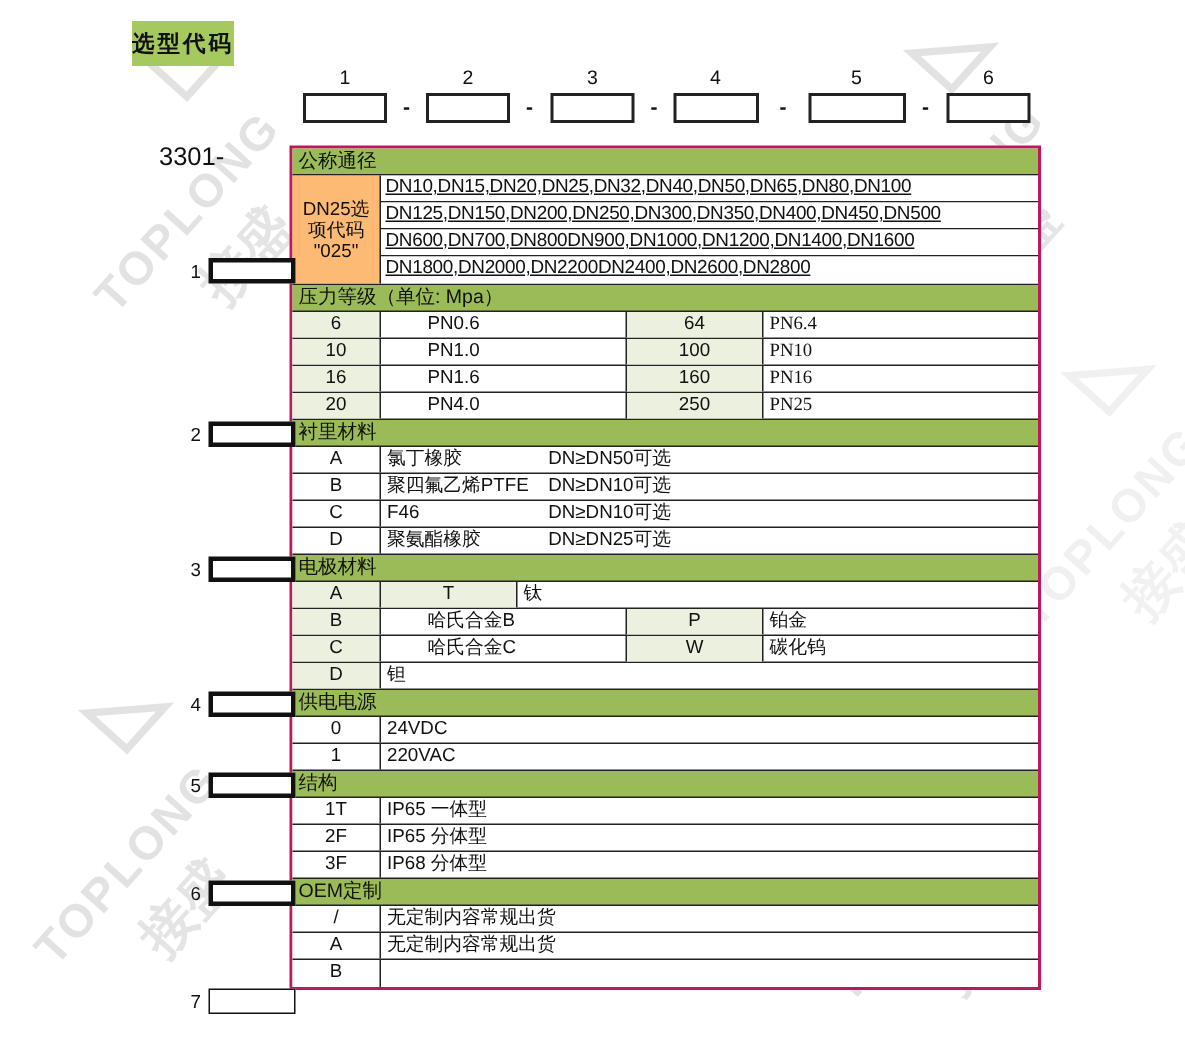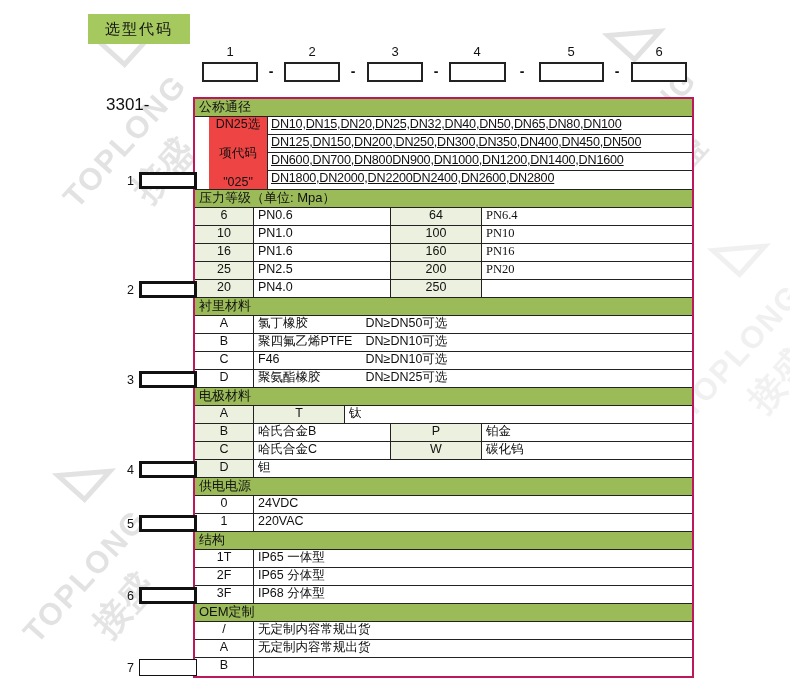--- a/index.html
+++ b/index.html
@@ -2,49 +2,49 @@
 <html><head>
 <meta charset="utf-8">
 <style>
   html,body{margin:0;padding:0;background:#fff;}
   .stage{position:relative;width:790px;height:693px;background:#ffffff;overflow:hidden;
          font-family:"Liberation Sans","DejaVu Sans",sans-serif;color:#111;}
   
   .wm{position:absolute;width:230px;height:230px;z-index:0;opacity:.5;pointer-events:none;}
   .wm.faint{opacity:.25;}
   
-  .titlebox{position:absolute;left:88px;top:14px;width:102px;height:30px;background:#a6c95f;
-            display:flex;align-items:center;justify-content:center;font-weight:normal;
+  .titlebox{position:absolute;left:88px;top:14px;width:68px;height:30px;background:#a6c95f;
+            display:flex;align-items:center;justify-content:center;font-weight:bold;
             font-size:15px;letter-spacing:2px;z-index:2;}
   .model{position:absolute;left:106px;top:63px;height:20px;line-height:20px;font-size:17px;z-index:2;margin-top:32px;}
   .codebox{position:absolute;top:62px;height:20px;background:#fff;border:2px solid #222;
            box-sizing:border-box;z-index:2;}
   .boxnum{position:absolute;top:44px;width:20px;height:16px;font-size:13px;text-align:center;z-index:2;}
   .dash{position:absolute;top:62px;width:12px;height:20px;line-height:19px;text-align:center;
         font-weight:bold;font-size:14px;z-index:2;}
   
   .table{position:absolute;left:193px;top:97px;width:497px;border:2px solid #be185d;
          background:#fff;z-index:2;}
   .sec-header{height:18px;background:#9bbb59;border-bottom:1.5px solid #222;box-sizing:border-box;
               font-size:13px;line-height:16px;padding-left:4px;color:#111;}
   .row{display:flex;height:18px;border-bottom:1.5px solid #222;box-sizing:border-box;
        font-size:12.5px;line-height:15.5px;background:#fff;}
   .c{box-sizing:border-box;height:100%;overflow:hidden;white-space:nowrap;}
   .code{width:59px;border-right:1.5px solid #222;text-align:center;}
   .green{background:#ebf1de;}
-  .d1{width:137px;border-right:1.5px solid #222;padding-left:4px;}
+  .d1{width:137px;border-right:1.5px solid #222;padding-left:4px;margin-left:27px;}
   .code2{width:91px;border-right:1.5px solid #222;text-align:center;}
   .d2{flex:1;padding-left:4px;font-family:Liberation Serif, serif;}
   .dfull{flex:1;padding-left:4px;}
   .mat{display:inline-block;width:104px;}
   
   .sec1{display:flex;border-bottom:1.5px solid #222;}
   .side{width:59px;border-right:1.5px solid #222;box-sizing:border-box;display:flex;
-        flex-direction:column;align-items:center;justify-content:space-between;
-        font-size:12.5px;line-height:14px;background:#ef4444;margin-left:14px;}
+        flex-direction:column;align-items:center;justify-content:center;
+        font-size:12.5px;line-height:14px;background:#fdba74;}
   .sec1rows{flex:1;text-decoration:underline;}
   .rowfull{height:18px;border-bottom:1.5px solid #222;box-sizing:border-box;font-size:12.6px;
            line-height:15.5px;padding-left:3px;letter-spacing:-0.2px;white-space:nowrap;background:#fff;}
   .sec1rows .rowfull:last-child{border-bottom:none;}
   
   .bracket{position:absolute;left:139px;width:58px;height:17px;background:#fff;
            border:3px solid #111;box-sizing:border-box;z-index:3;}
   .bracket.thin{border-width:1.2px;}
   .blabel{position:absolute;left:108px;width:26px;text-align:right;font-size:12.5px;z-index:3;}
 </style>
@@ -157,29 +157,24 @@
       <div class="c code2 green">100</div>
       <div class="c d2">PN10</div>
     </div>
     <div class="row">
       <div class="c code green">16</div>
       <div class="c d1">PN1.6</div>
       <div class="c code2 green">160</div>
       <div class="c d2">PN16</div>
     </div>
     <div class="row">
-      <div class="c code green">25</div>
-      <div class="c d1">PN2.5</div>
-      <div class="c code2 green">200</div>
-      <div class="c d2">PN20</div>
-    </div>
-    <div class="row">
       <div class="c code green">20</div>
       <div class="c d1">PN4.0</div>
       <div class="c code2 green">250</div>
+      <div class="c d2">PN25</div>
     </div>
 
     <div class="sec-header">衬里材料</div>
     <div class="row">
       <div class="c code">A</div>
       <div class="c dfull">
         <span class="mat">氯丁橡胶</span>
         <span>DN≥DN50可选</span>
       </div>
     </div>

